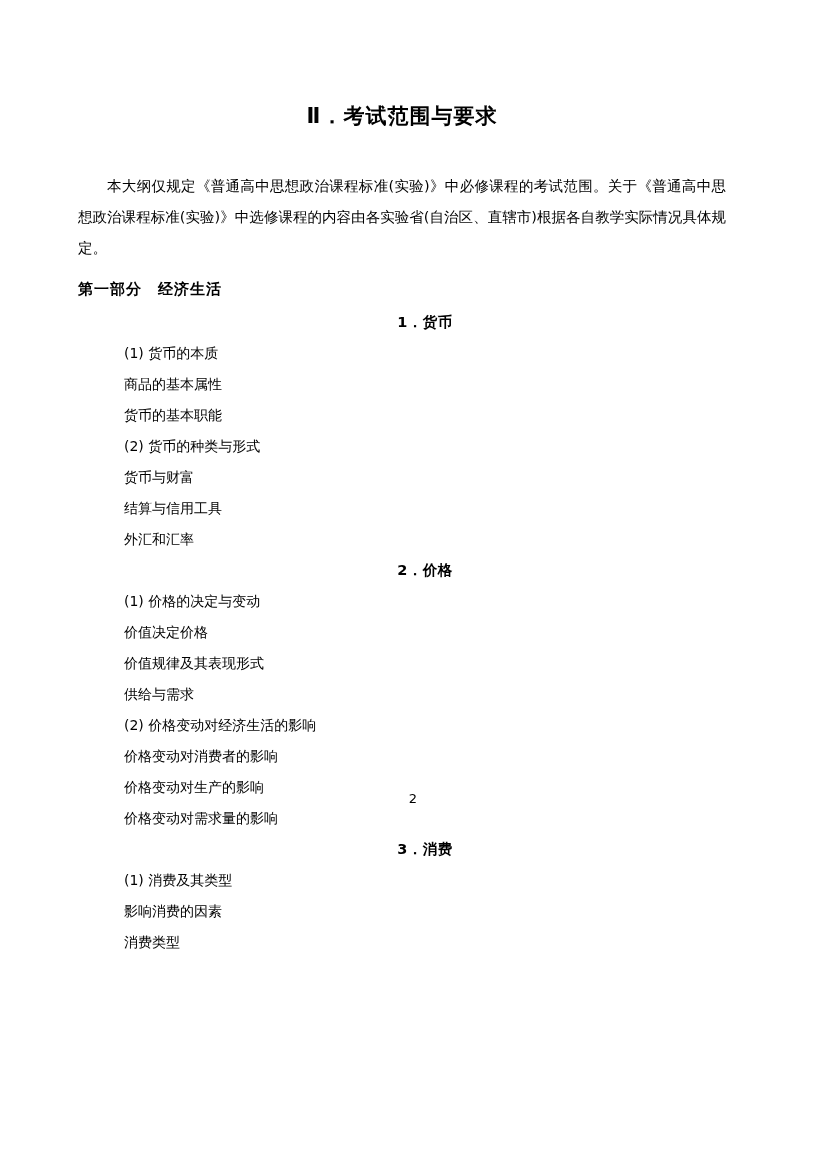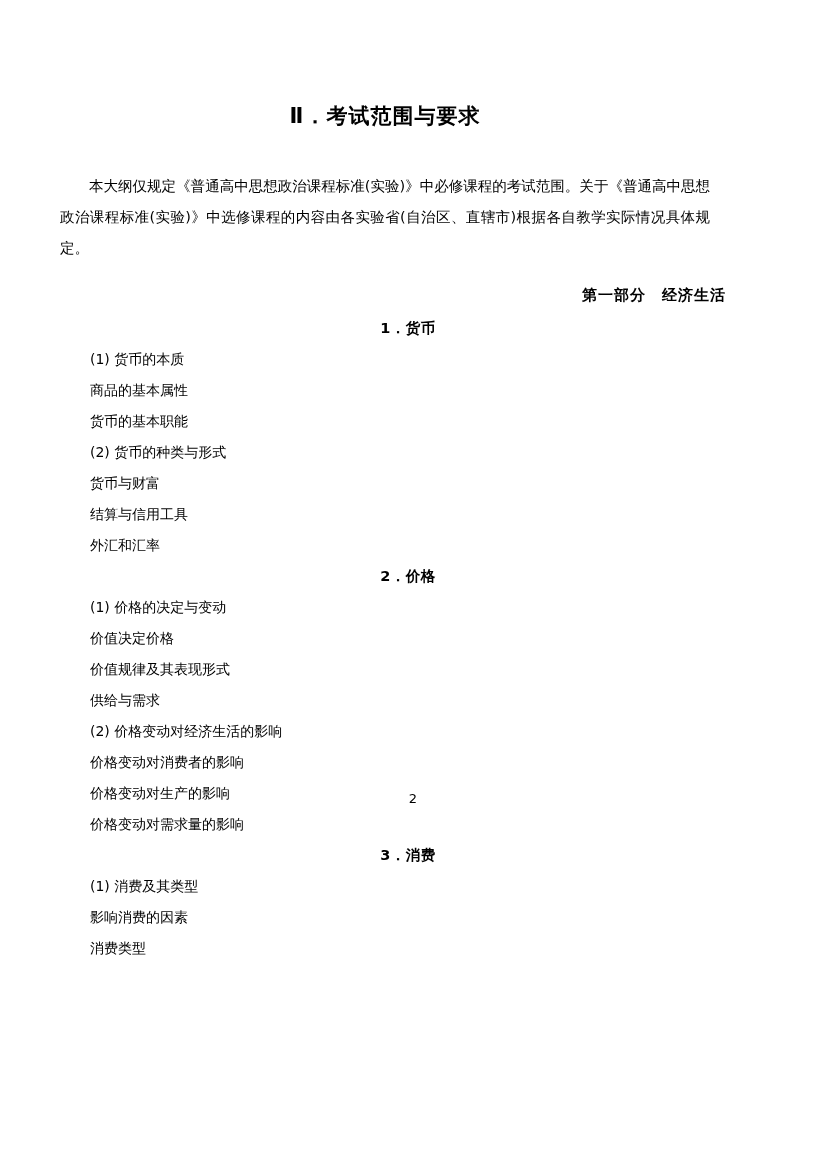--- a/index.html
+++ b/index.html
@@ -12,44 +12,44 @@
     height: 1169px;
     font-family: "DejaVu Sans", "Liberation Sans", sans-serif;
     color: #000000;
     position: relative;
     overflow: hidden;
   }
   .page {
     width: 826px;
     height: 878px;
     box-sizing: border-box;
-    padding: 84px 100px 0 44px;
+    padding: 84px 100px 0 78px;
     position: relative;
   }
   .doc-title {
     text-align: center;
     font-size: 21px;
     font-weight: bold;
     letter-spacing: 1px;
     margin: 18px 0 0 0;
     line-height: 1.4;
   }
   .intro {
     margin-top: 40px;
     font-size: 14.5px;
     line-height: 31px;
     text-align: justify;
     text-justify: inter-ideograph;
   }
   .intro p {
-    margin: 16px;
+    margin: 0;
     text-indent: 2em;
   }
   .part-title {
-    text-align: right;
+    text-align: left;
     font-size: 15px;
     font-weight: bold;
     margin: 10px 0 2px 0;
     line-height: 31px;
     letter-spacing: 1px;
   }
   .section-heading {
     font-size: 14.5px;
     font-weight: bold;
     line-height: 31px;

